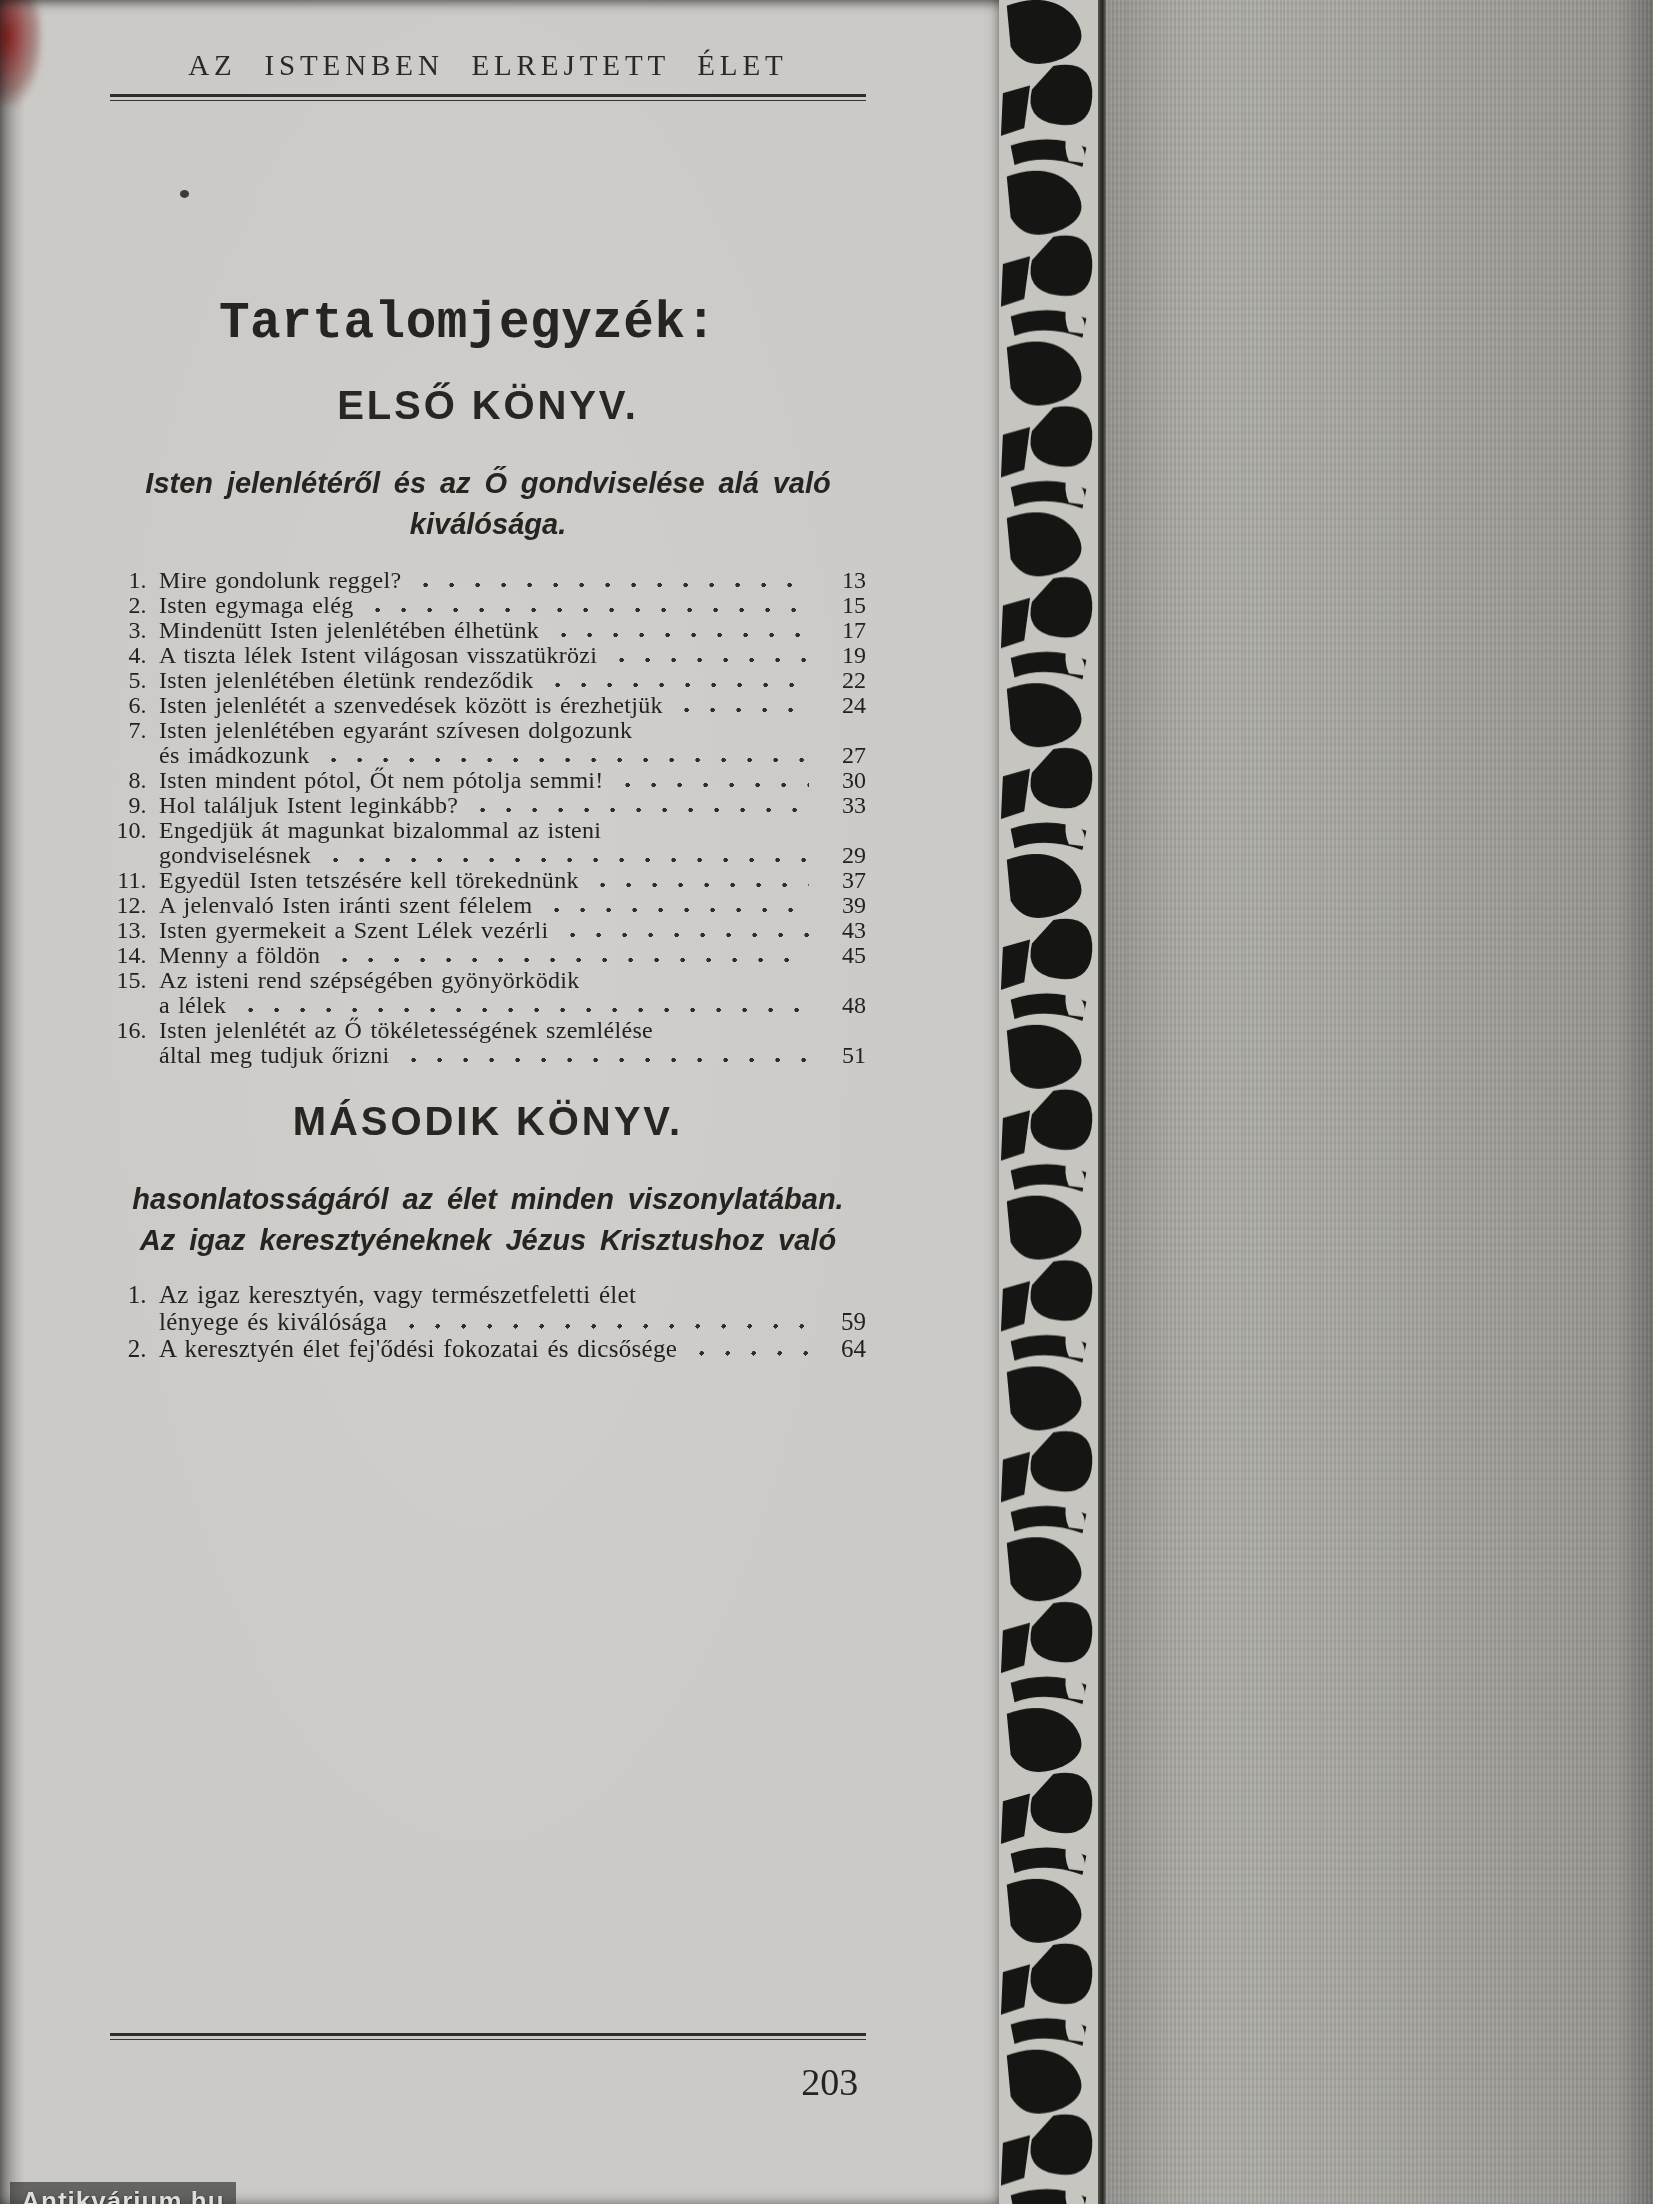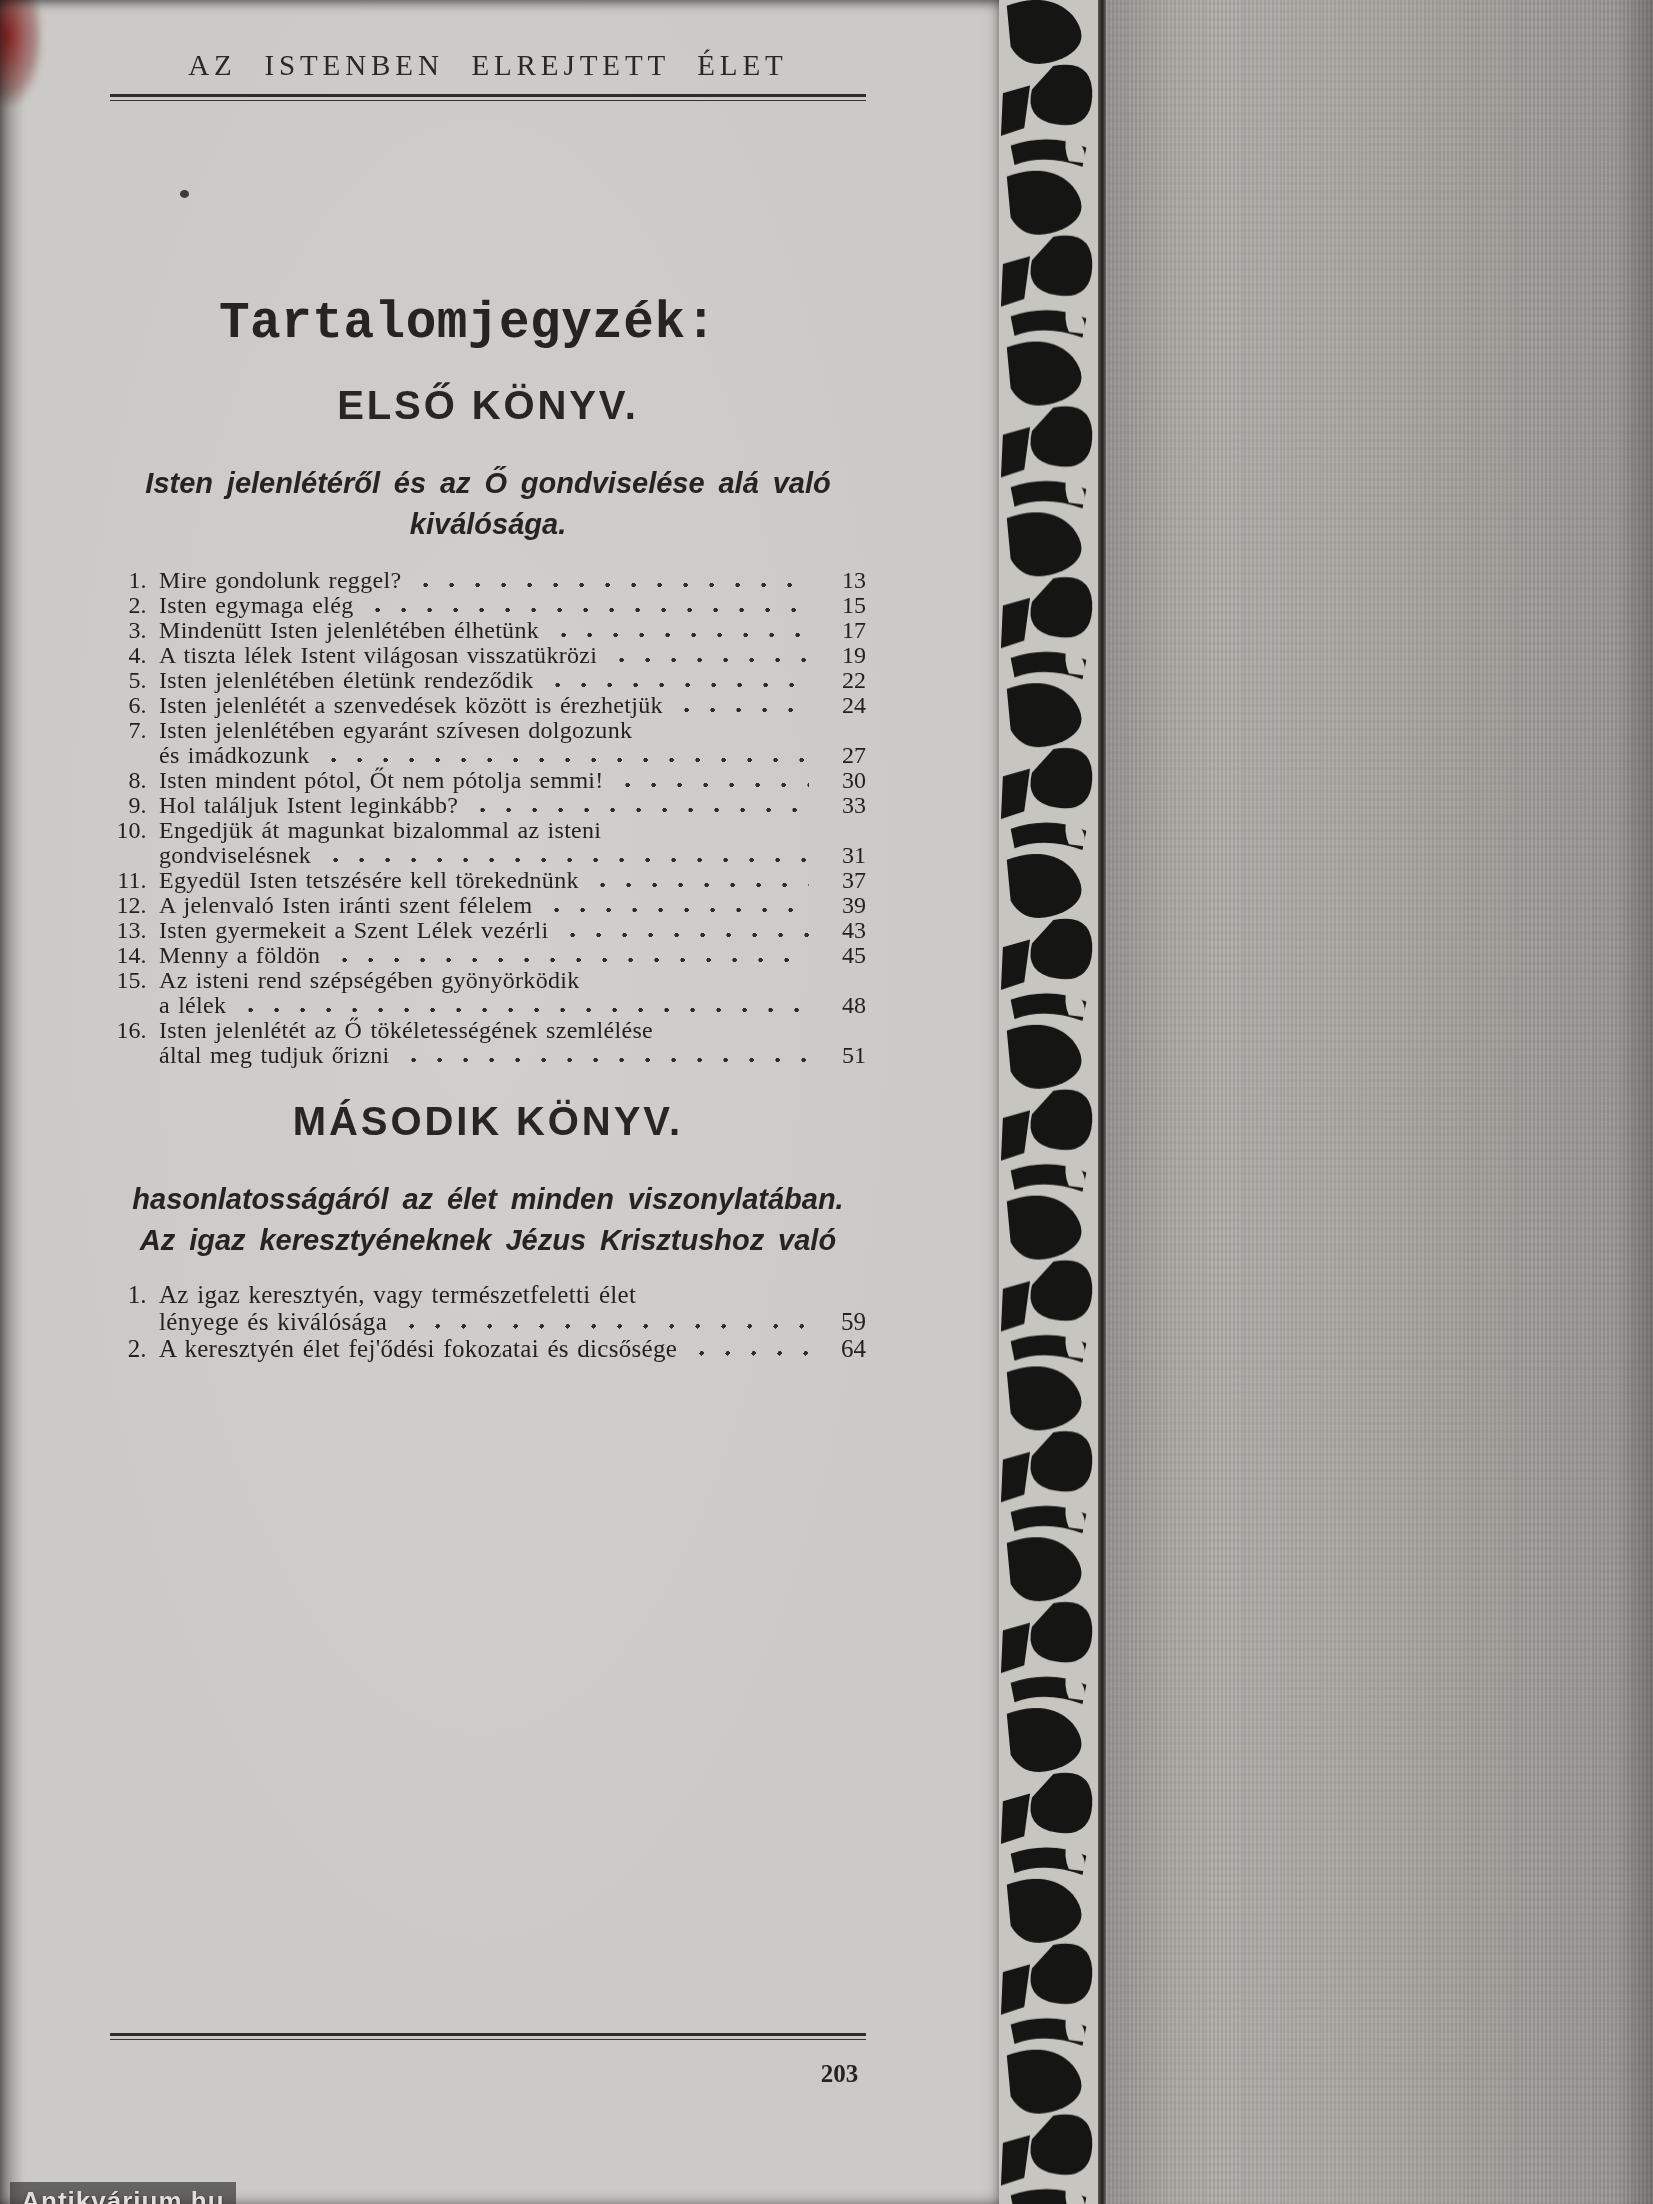--- a/index.html
+++ b/index.html
@@ -75,21 +75,21 @@
   .toc-line{display:flex;align-items:baseline;}
   .num{flex:none;width:49px;text-align:right;padding-right:12.6px;}
   .txt{flex:none;white-space:nowrap;letter-spacing:0.3px;word-spacing:1.9px;}
   .leader{flex:1 1 auto;align-self:stretch;margin:0 13.6px 0 11.6px;min-width:0;
     background-image:radial-gradient(circle 2.2px at 12.6px 68%, #2f2e2b 97%, rgba(0,0,0,0));
     background-size:26px 100%;background-repeat:repeat-x;}
   .pagenum{flex:none;min-width:43px;text-align:right;}
 
   
   .footer{position:absolute;left:110px;right:133px;top:1972px;}
-  .footer .page-number{margin-top:15.5px;text-align:right;font-size:25px;font-weight:700;
+  .footer .page-number{margin-top:15.5px;text-align:right;font-size:38px;font-weight:400;
     padding-right:7.8px;color:#242320;}
 
   .watermark{position:absolute;left:9.7px;bottom:-15.5px;font-family:"Liberation Sans", sans-serif;
     font-weight:700;font-size:26px;color:#dfdedb;background:rgba(45,44,42,0.65);
     padding:3.9px 11.6px;letter-spacing:1px;text-shadow:0 1px 1.9px rgba(0,0,0,0.8);}
 </style>
 </head>
 <body>
 
 <div class="scan">
@@ -191,21 +191,21 @@
             <span class="pagenum">33</span>
           </div>
           <div class="toc-line">
             <span class="num">10.</span>
             <span class="txt">Engedjük át magunkat bizalommal az isteni</span>
           </div>
           <div class="toc-line">
             <span class="num"></span>
             <span class="txt">gondviselésnek</span>
             <span class="leader"></span>
-            <span class="pagenum">31</span>
+            <span class="pagenum">29</span>
           </div>
           <div class="toc-line">
             <span class="num">11.</span>
             <span class="txt">Egyedül Isten tetszésére kell törekednünk</span>
             <span class="leader"></span>
             <span class="pagenum">37</span>
           </div>
           <div class="toc-line">
             <span class="num">12.</span>
             <span class="txt">A jelenvaló Isten iránti szent félelem</span>

